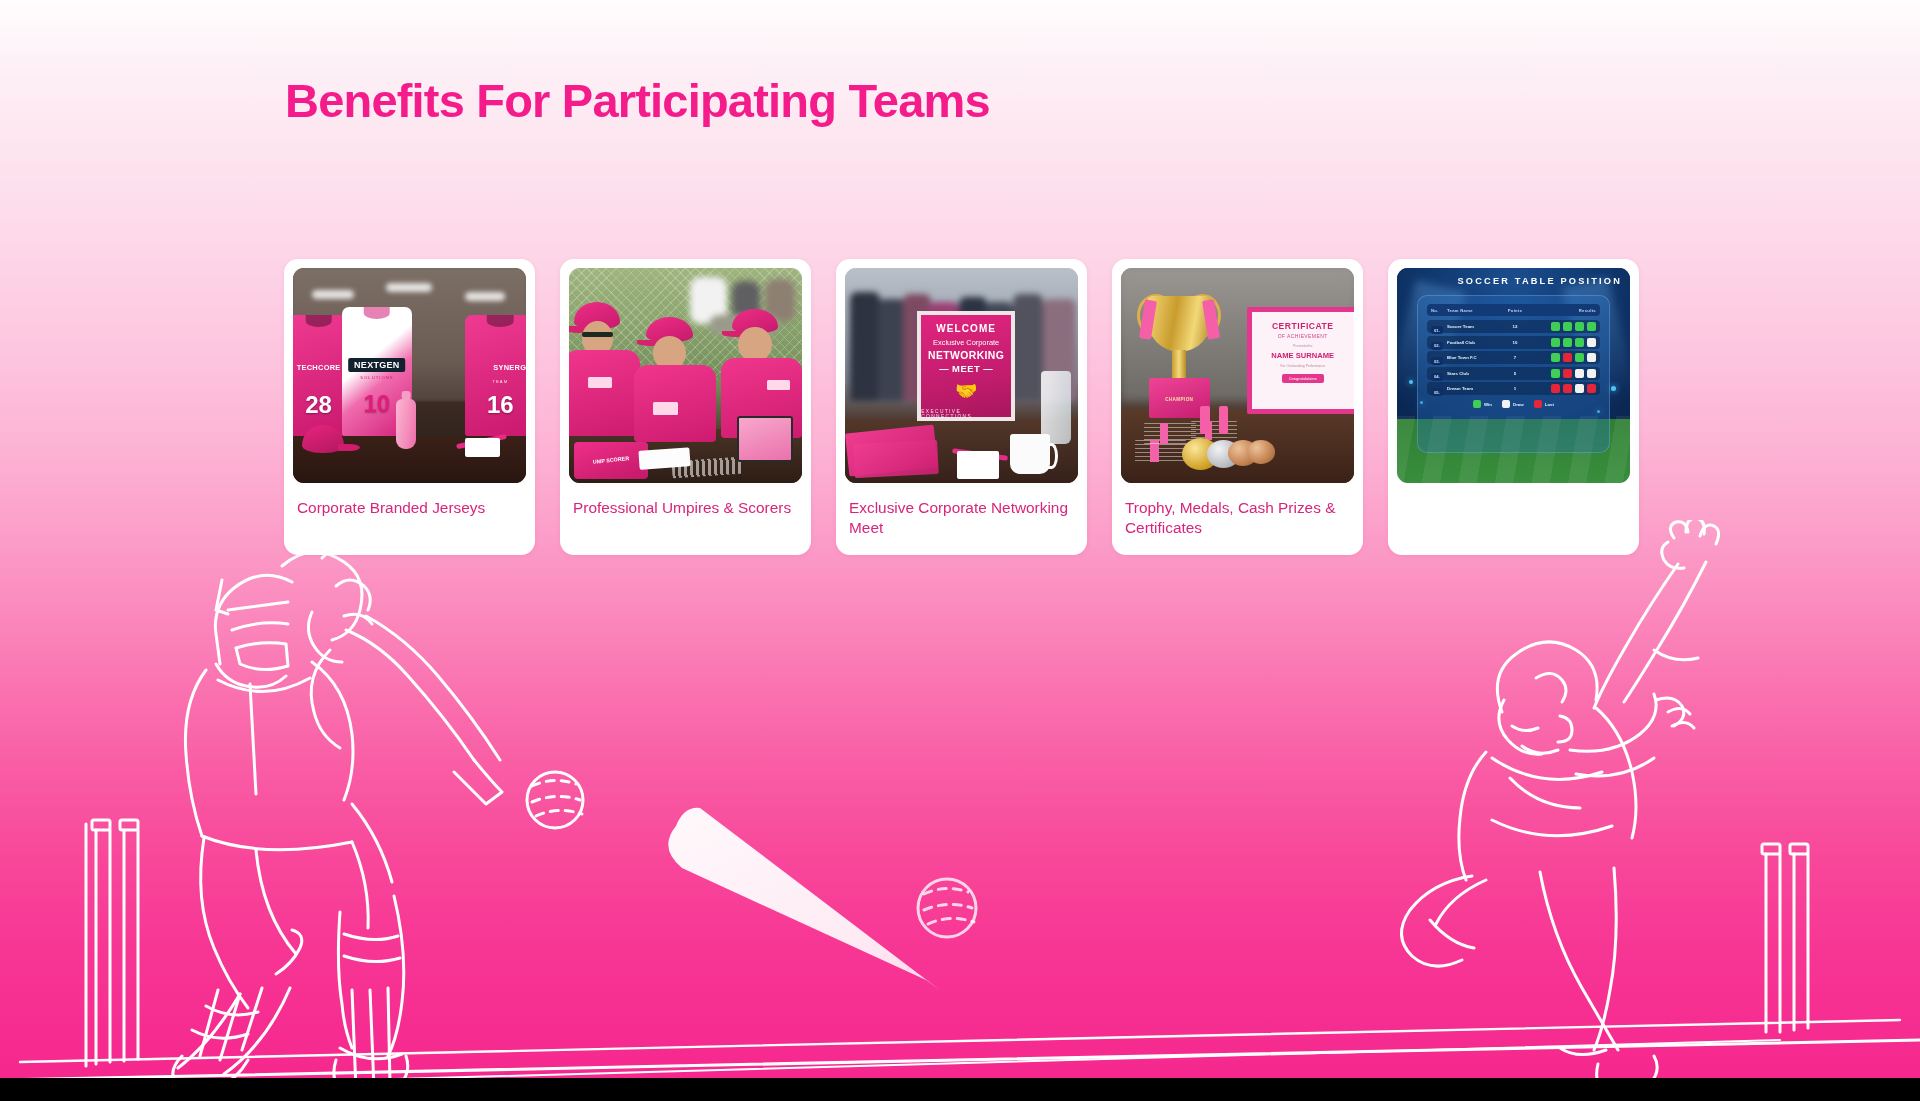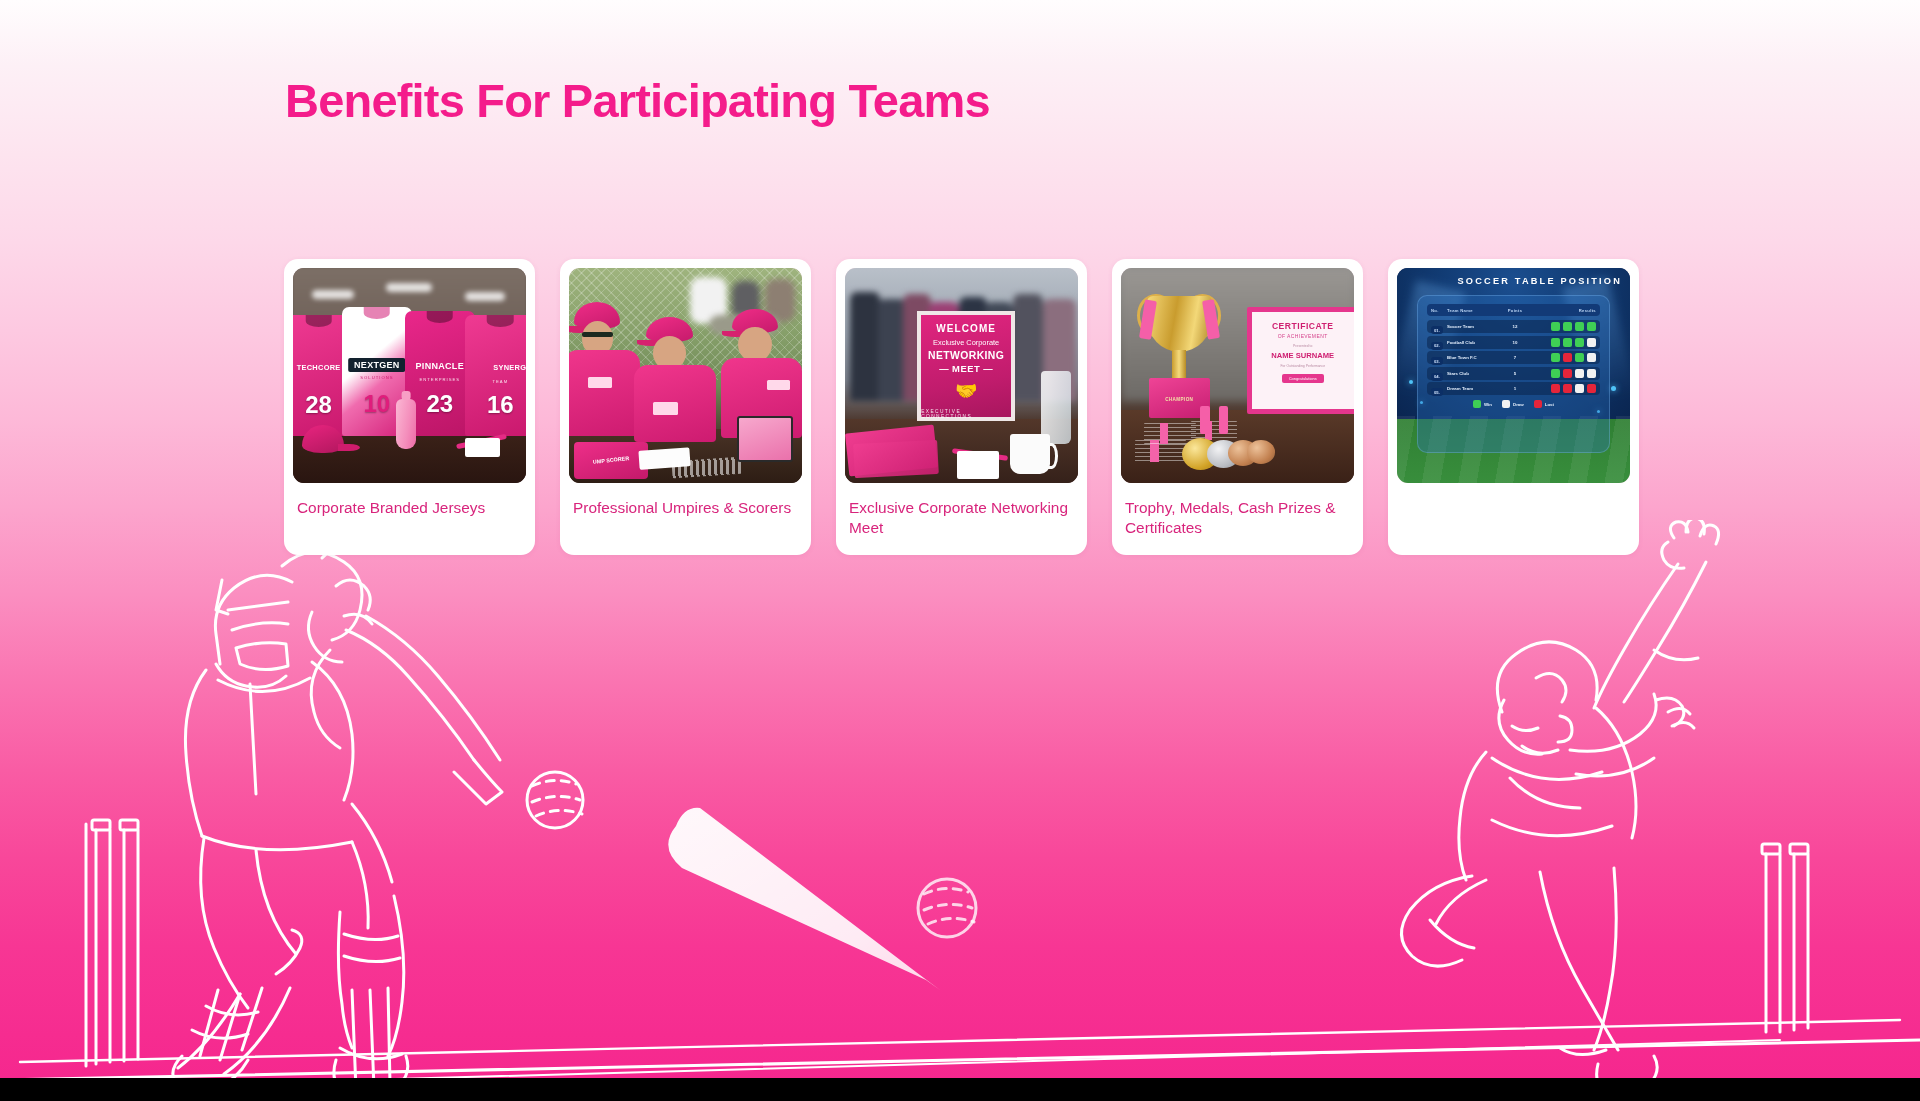--- a/index.html
+++ b/index.html
@@ -265,26 +265,20 @@
             <div class="collar"></div>
             <div class="brand" style="font-size:7.4px;">TECHCORE</div>
             <div class="num">28</div>
           </div>
           <div class="jsy" style="left:21%;width:30%;height:60%;background:linear-gradient(140deg,#ffffff 0%,#ffffff 40%,#f06bae 58%,#d21d77 100%);">
             <div class="collar" style="background:rgba(210,29,119,.55);"></div>
             <div class="brand" style="color:#12212e;background:#12212e;padding:2px 6px;border-radius:2px;color:#fff;">NEXTGEN</div>
             <div class="sub" style="color:#c9186d;">SOLUTIONS</div>
             <div class="num" style="color:#e01d7c;">10</div>
           </div>
-          <div class="jsy" style="left:48%;width:30%;height:58%;background:linear-gradient(160deg,#e9278a,#bb1566);">
-            <div class="collar"></div>
-            <div class="brand">PINNACLE</div>
-            <div class="sub">ENTERPRISES</div>
-            <div class="num">23</div>
-          </div>
           <div class="jsy" style="left:74%;width:30%;height:56%;background:linear-gradient(160deg,#ef3a92,#c9186d);">
             <div class="collar"></div>
             <div class="brand" style="font-size:7.4px;margin-left:12px;">SYNERGY</div>
             <div class="sub">TEAM</div>
             <div class="num">16</div>
           </div>
           <div class="bottle" style="left:44%;width:9%;height:23%;"></div>
           <div class="cap" style="left:4%;bottom:14%;width:18%;height:13%;"></div>
           <div class="lanyard" style="left:70%;bottom:18%;width:22%;transform:rotate(-12deg);"></div>
           <div class="namecard" style="left:74%;bottom:12%;width:15%;height:9%;background:#fff;border-radius:2px;position:absolute;"></div>

